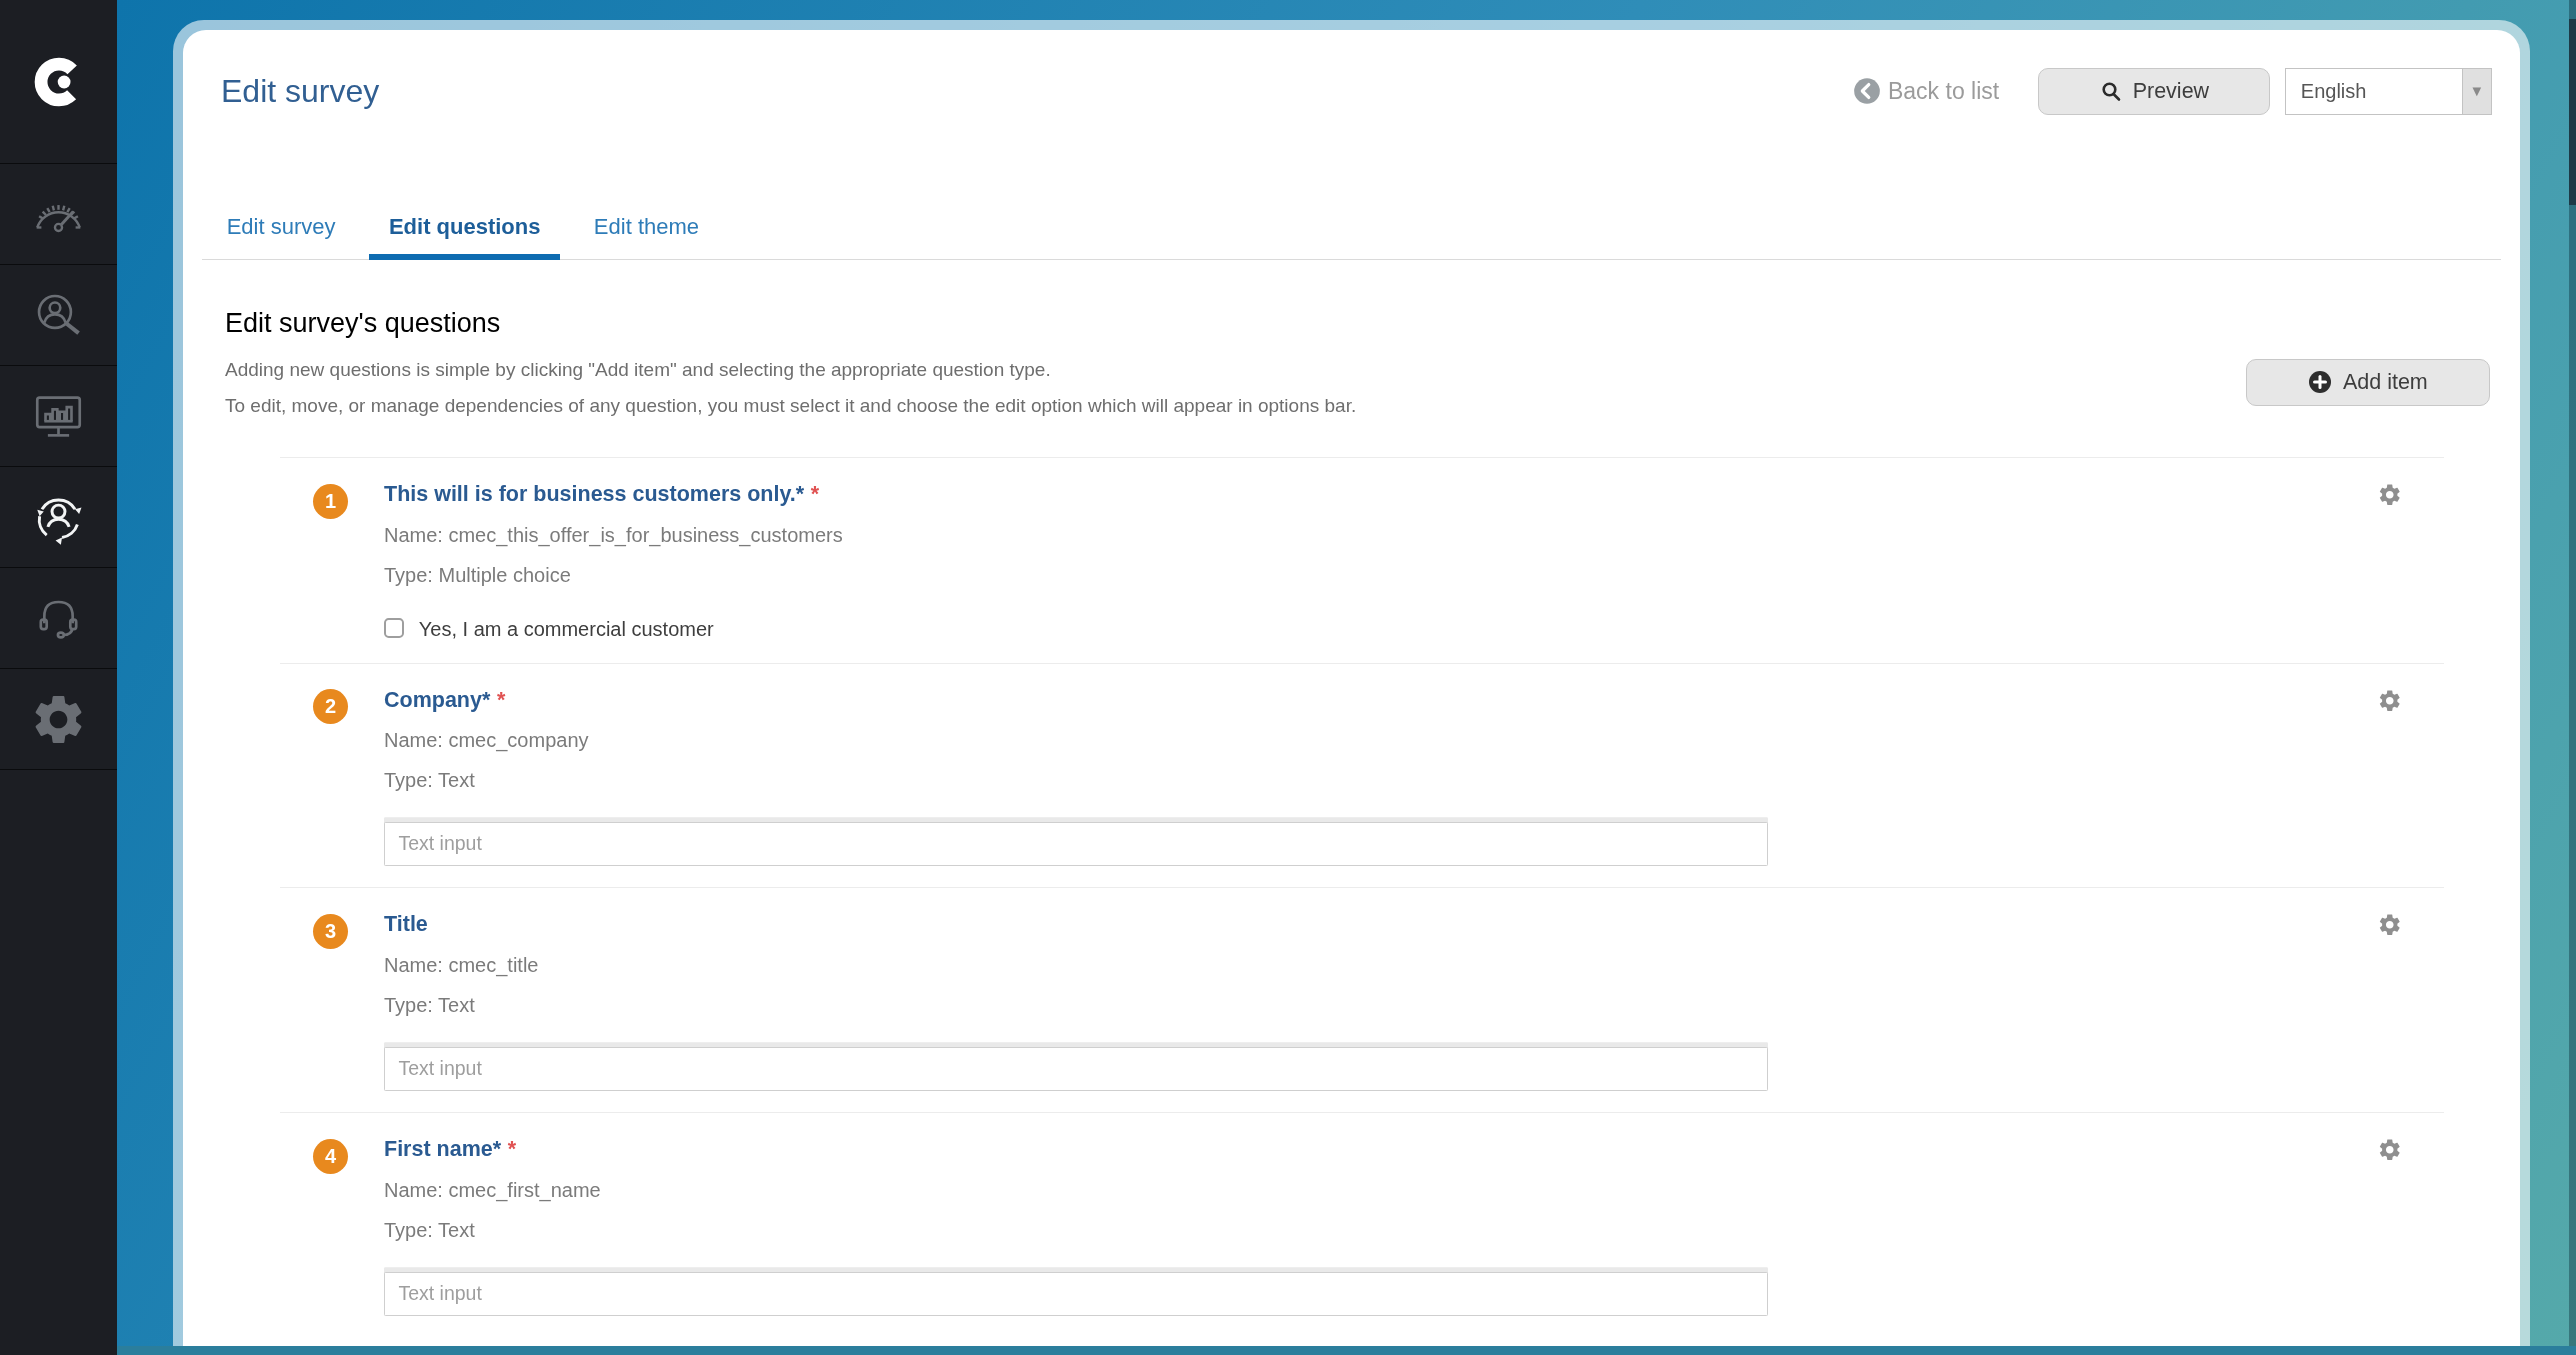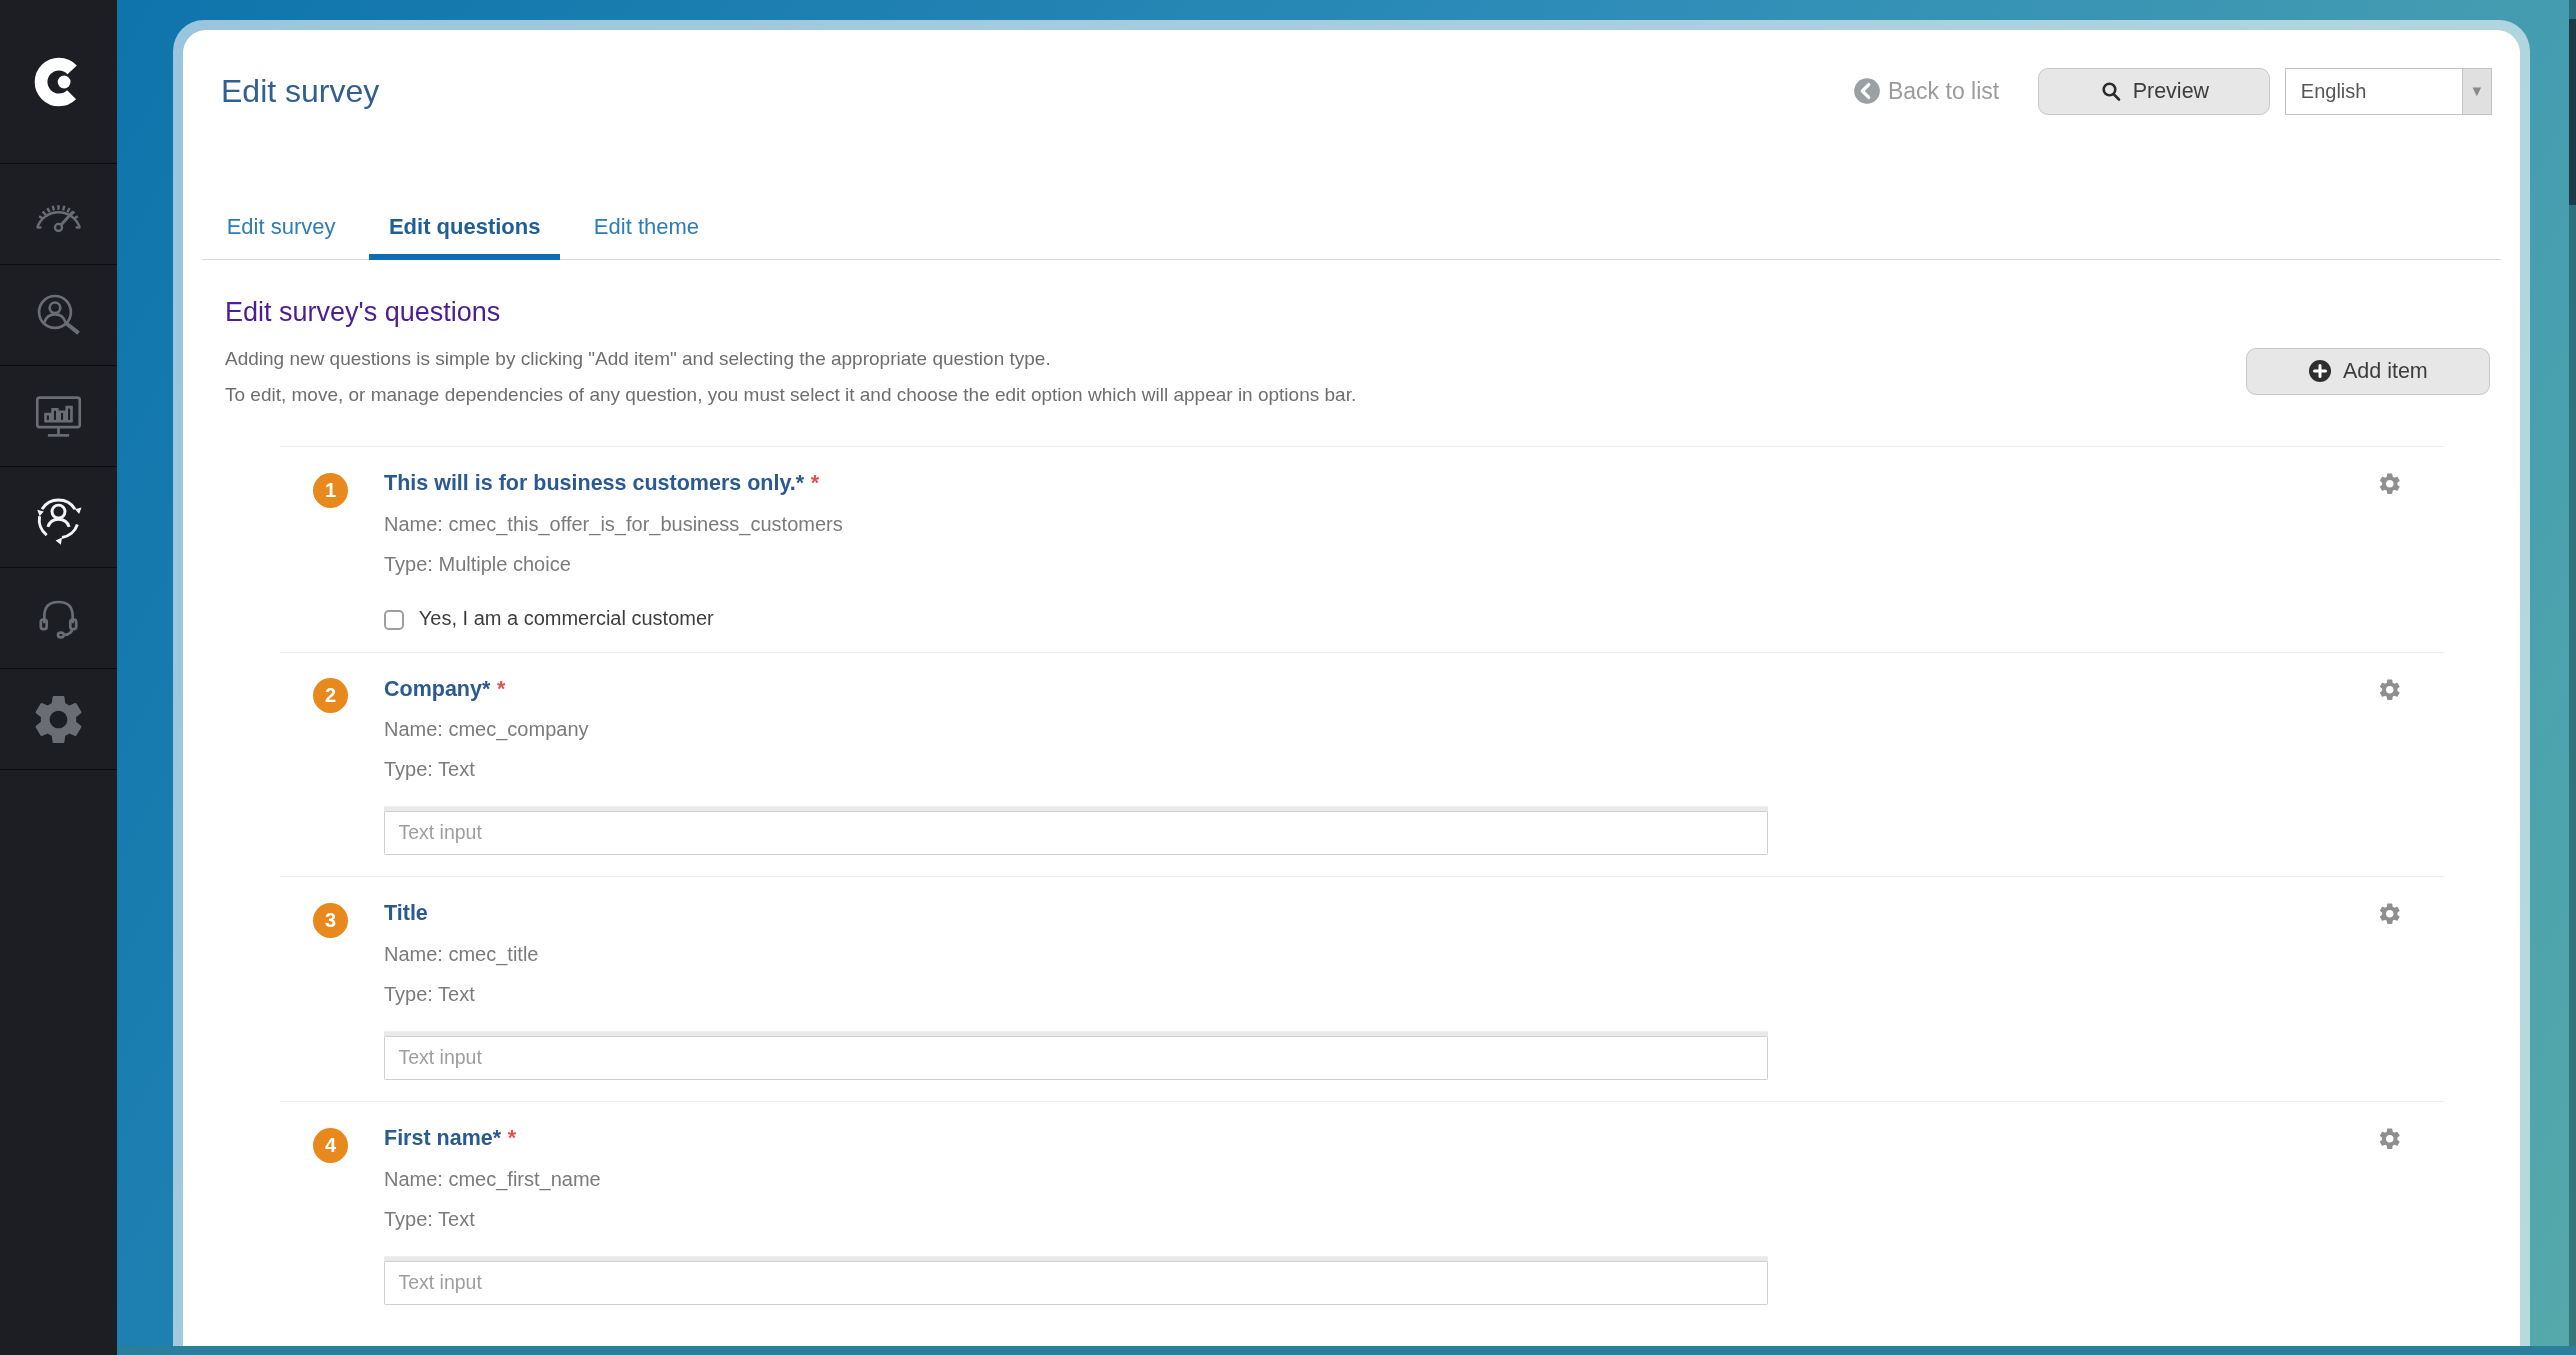--- a/index.html
+++ b/index.html
@@ -47,41 +47,41 @@
   
   .tabs { margin:98px 19px 0 19px; padding-left:4.7px; border-bottom:1.3px solid #dadada;
           display:flex; }
   .tab { font-size:22px; line-height:28px; padding:0 20px 13.4px 20px; margin-right:13.4px;
          color:#2e7cb8; border-bottom:6.7px solid transparent; margin-bottom:-1.3px;
          cursor:pointer; }
   .tab.active { color:#1d5e99; font-weight:bold; border-bottom-color:#0e6cb1; }
 
   
   .main { position:relative; padding:0 38px 0 42px; }
-  .section-heading { margin-top:35px; font-size:27px; line-height:34px; color:#4c1d95; }
+  .section-heading { margin-top:46px; font-size:27px; line-height:34px; color:#000000; }
   .desc { margin-top:19px; font-size:19px; line-height:22px; color:#6e6e6e; }
   .desc + .desc { margin-top:14.8px; }
   .add-item-btn { position:absolute; top:53px; right:30px; width:244px; height:47px;
                   font-size:21.5px; }
   .add-item-btn svg { width:24px; height:24px; margin-right:10.7px; }
 
   
   .questions { margin:40px 38px 0 55px; }
   .question { border-top:1.3px solid #ececec; padding:23px 0 21.5px 33px;
               display:flex; position:relative; }
   .qnum { flex:none; width:35px; height:35px; border-radius:50%; background:#e8891e;
           color:#fff; font-size:20px; font-weight:bold; line-height:35px;
           text-align:center; margin-top:2.7px; }
   .qbody { margin-left:36px; flex:1; }
   .qtitle { font-size:21.5px; line-height:27px; font-weight:bold; color:#2a5a91; cursor:pointer; }
   .req { color:#e05252; margin-left:6.7px; font-weight:bold; }
   .qmeta { margin-top:14.8px; font-size:20px; line-height:24px; color:#7b7b7b; }
   .qmeta + .qmeta { margin-top:16px; }
   .qwidget { margin-top:29.5px; }
-  .cb-row { display:flex; align-items:flex-end; margin-top:31px; }
+  .cb-row { display:flex; align-items:flex-start; margin-top:31px; }
   .cb-box { width:20px; height:20px; border:2px solid #9e9e9e; border-radius:4.7px;
             background:#fff; cursor:pointer; }
   .cb-label { margin-left:14.8px; font-size:20px; color:#3e3e3e; }
   .text-input { width:1384px; height:44px; border:1.3px solid #cfcfcf; border-radius:1.3px;
                 box-shadow:0 -4.7px 0 0 #e9e9e9; padding:0 13.4px; font-size:19.5px;
                 color:#3d3d3d; font-family:"Liberation Sans", sans-serif; outline:none; }
   .text-input::placeholder { color:#9e9e9e; }
   .q-gear { position:absolute; top:24px; right:42px; width:25.5px; height:25.5px; cursor:pointer; }
 
   

